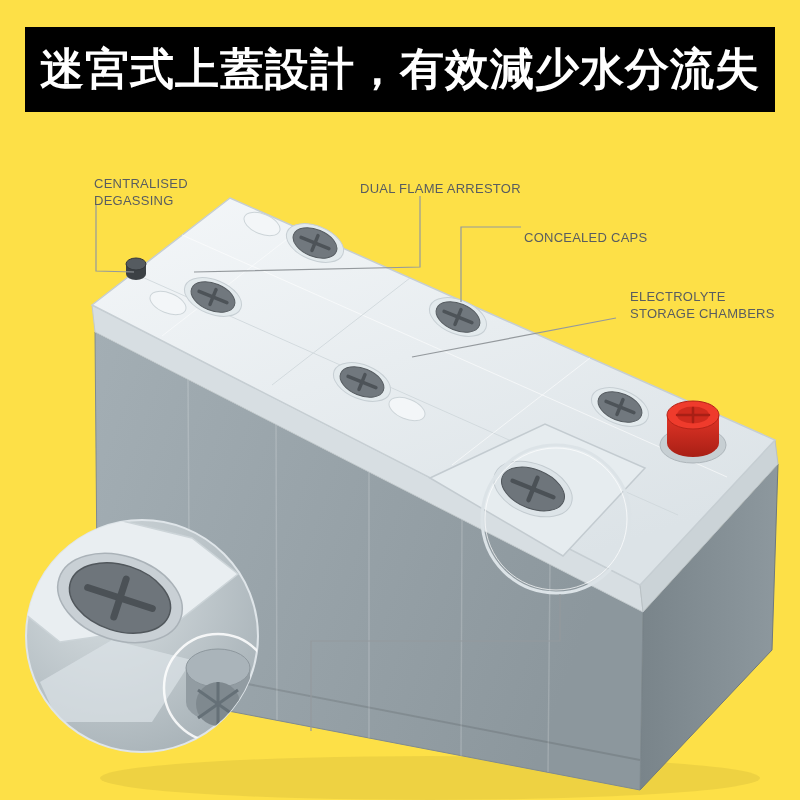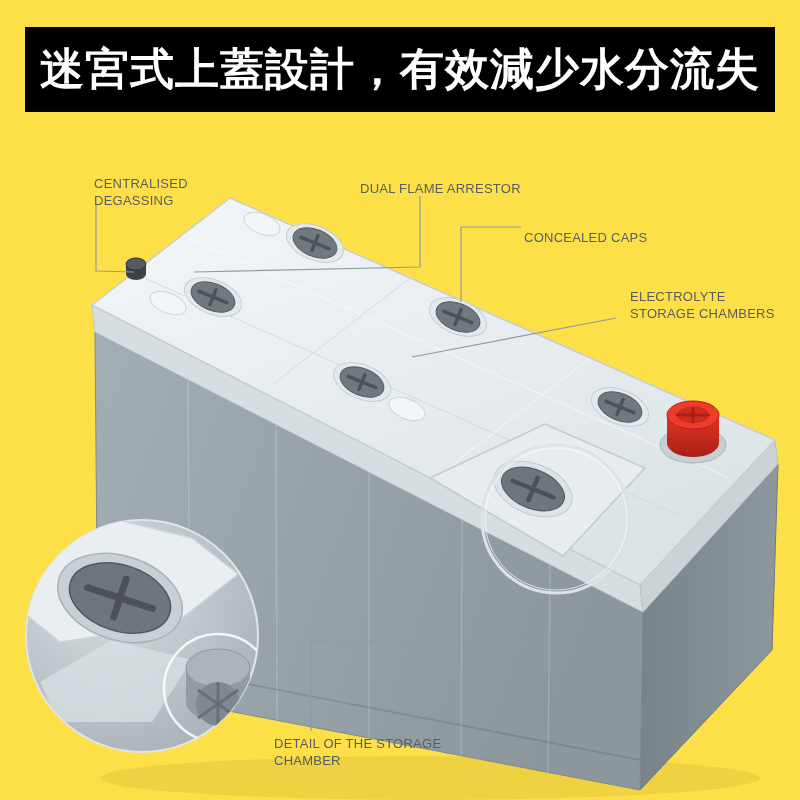--- a/index.html
+++ b/index.html
@@ -188,16 +188,14 @@
       </g>
     </g>
   </svg>
 
   <div class="callout-label lbl-centralised">CENTRALISED
 DEGASSING</div>
   <div class="callout-label lbl-dualflame">DUAL FLAME ARRESTOR</div>
   <div class="callout-label lbl-concealed">CONCEALED CAPS</div>
   <div class="callout-label lbl-electrolyte">ELECTROLYTE
 STORAGE CHAMBERS</div>
-  <div class="callout-label lbl-detail">DETAIL OF THE STORAGE
-CHAMBER</div>
 
 </div>
 
 </body></html>

